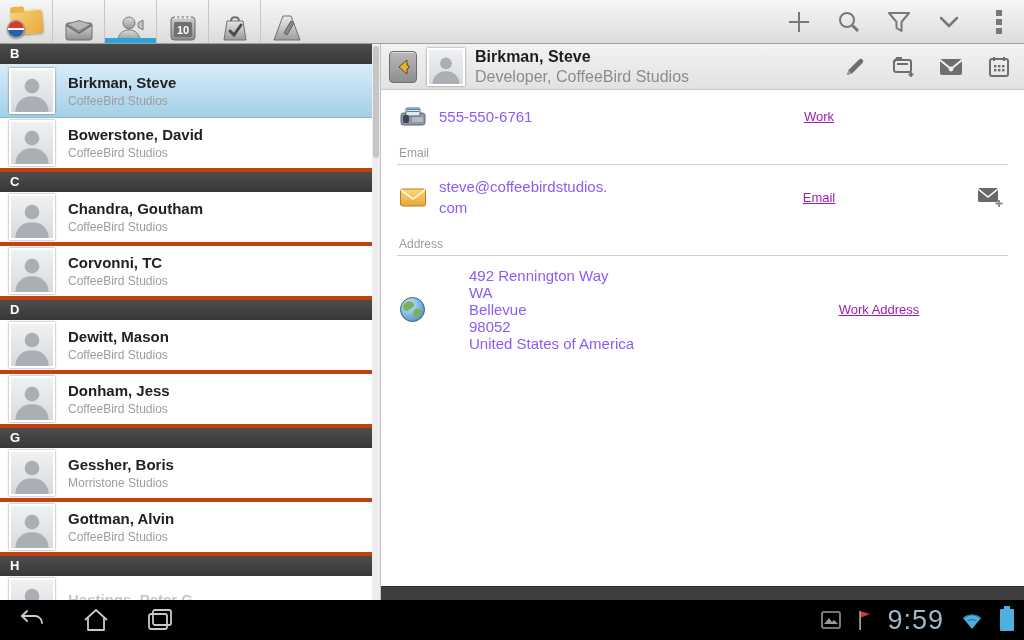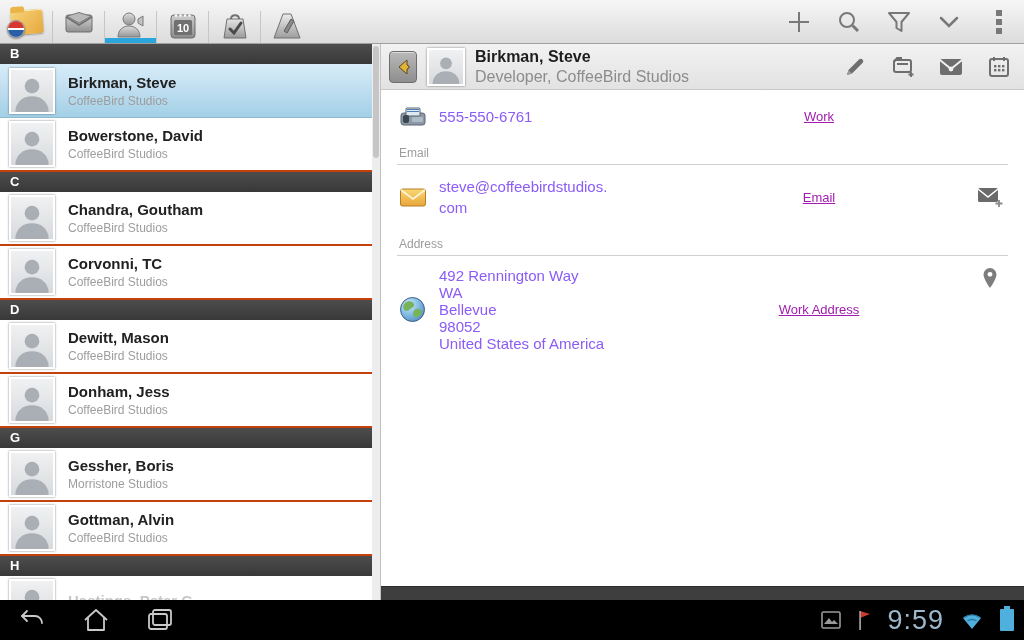--- a/index.html
+++ b/index.html
@@ -3,42 +3,42 @@
 <meta charset="utf-8">
 <style>
   * { margin:0; padding:0; box-sizing:border-box; }
   html,body { width:1024px; height:640px; }
   body { font-family:"Liberation Sans", sans-serif; background:#000; overflow:hidden; }
   .screen { width:1024px; height:640px; display:flex; flex-direction:column; background:#fff; }
 
   
   .topbar { height:44px; background:linear-gradient(#f6f6f6,#dcdcdc); border-bottom:1px solid #9f9f9f; display:flex; align-items:stretch; flex:none; }
   .logo-cell { width:52px; display:flex; align-items:center; justify-content:center; }
-  .tab { width:52px; display:flex; align-items:flex-start; justify-content:center; position:relative; border-left:1px solid #c6c6c6; cursor:pointer;margin-top:11px; }
+  .tab { width:52px; display:flex; align-items:flex-end; justify-content:center; position:relative; border-left:1px solid #c6c6c6; cursor:pointer; }
   .tab:first-of-type { border-left:none; }
   .tab .accent { position:absolute; left:0; right:0; bottom:0; height:5px; background:#2ba6dd; }
   .topbar-spacer { flex:1; }
   .action-cell { width:50px; display:flex; align-items:center; justify-content:center; cursor:pointer; }
 
   
   .logo { position:relative; width:38px; height:28px; }
   .logo .folder { position:absolute; left:4px; top:2px; width:32px; height:24px; border-radius:3px; background:linear-gradient(135deg,#f6d47c,#e8a83c); box-shadow:inset 0 1px 0 #fce9b8, 0 1px 2px rgba(0,0,0,.35); transform:rotate(-4deg); }
   .logo .folder:before { content:""; position:absolute; left:0; top:-4px; width:14px; height:6px; border-radius:3px 3px 0 0; background:#eab449; }
   .logo .badge { position:absolute; left:0; bottom:-2px; width:18px; height:18px; border-radius:50%; background:#fff; border:1px solid #9a9a9a; overflow:hidden; box-shadow:0 1px 2px rgba(0,0,0,.4); }
   .logo .badge .r { position:absolute; top:0; left:0; right:0; height:7px; background:#d63a2f; }
   .logo .badge .b { position:absolute; bottom:0; left:0; right:0; height:7px; background:#2a5fa8; }
 
   
   .main { height:556px; display:flex; flex:none; }
 
   
   .left-panel { width:380px; position:relative; background:#fff; overflow:hidden; flex:none; }
   .list { width:372px; }
   .sec-header { height:20px; background:linear-gradient(#4d4d4d,#383838); color:#fff; font-size:13px; font-weight:bold; line-height:20px; padding-left:10px; letter-spacing:.5px; }
-  .row { height:54px; border-bottom:2px solid #c2410c; display:flex; align-items:center; padding-left:9px; background:#fff; cursor:pointer; }
+  .row { height:54px; border-bottom:4px solid #c2410c; display:flex; align-items:center; padding-left:9px; background:#fff; cursor:pointer; }
   .row.selected { background:linear-gradient(#d8edf8 0%,#bcdcef 55%,#a2d0e7 100%); border-bottom:1px solid #8fb8cf; }
   .avatar { width:46px; height:46px; background:linear-gradient(#f0f1f2,#d7dadd); border:2px solid #fff; box-shadow:0 0 2px rgba(0,0,0,.5); margin-right:13px; flex:none; display:flex; align-items:flex-end; justify-content:center; overflow:hidden; }
   .avatar svg { width:40px; height:40px; fill:#a9afb4; }
   .row .texts { display:flex; flex-direction:column; }
   .c-name { font-size:15px; font-weight:bold; color:#212121; margin-bottom:3px; }
   .c-co { font-size:12px; color:#9d9d9d; }
   .row.partial .c-name { color:#c7c7c7; }
   .scrollgutter { position:absolute; top:0; right:0; bottom:0; width:8px; background:#ededed; }
   .scrollthumb { position:absolute; top:2px; right:1px; width:6px; height:112px; border-radius:3px; background:#c6c6c6; }
 
@@ -51,21 +51,21 @@
   .d-avatar .avatar svg { width:32px; height:32px; }
   .d-titles { display:flex; flex-direction:column; }
   .d-name { font-size:16px; font-weight:bold; color:#1e1e1e; margin-bottom:2px; }
   .d-sub { font-size:16px; color:#8c8c8c; }
   .d-actions { margin-left:auto; display:flex; align-items:center; gap:22px; }
   .d-actions .act { width:26px; height:26px; display:flex; align-items:center; justify-content:center; cursor:pointer; }
 
   .d-content { flex:1; background:#fff; padding:4px 16px 0 16px; overflow:hidden; }
   .sec-label { font-size:12px; color:#9c9c9c; padding:9px 0 4px 2px; border-bottom:1px solid #cfcfcf; }
   .info-row { display:flex; align-items:center; padding:11px 0 10px 0; }
-  .info-row.top { align-items:flex-start; }
+  .info-row.top { align-items:flex-start;gap:30px; }
   .icon-col { width:42px; flex:none; display:flex; justify-content:flex-start; padding-left:2px; }
   .val-col { width:300px; flex:none; font-size:15px; color:#8b5cf6; line-height:21px; }
   .type-col { width:160px; flex:none; font-size:13px; color:#a21caf; text-align:center;text-decoration:underline; }
   .fill-col { flex:1; }
   .row-act { width:36px; flex:none; display:flex; justify-content:center; cursor:pointer; }
   .addr-lines div { line-height:17px; }
   .d-footer { height:14px; background:#3e3e3e; border-top:1px solid #2c2c2c; flex:none; }
 
   
   .sysbar { height:40px; background:#000; display:flex; align-items:center; flex:none; }

